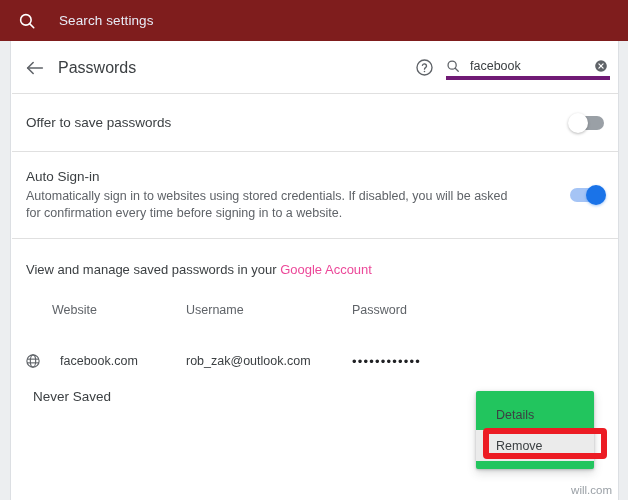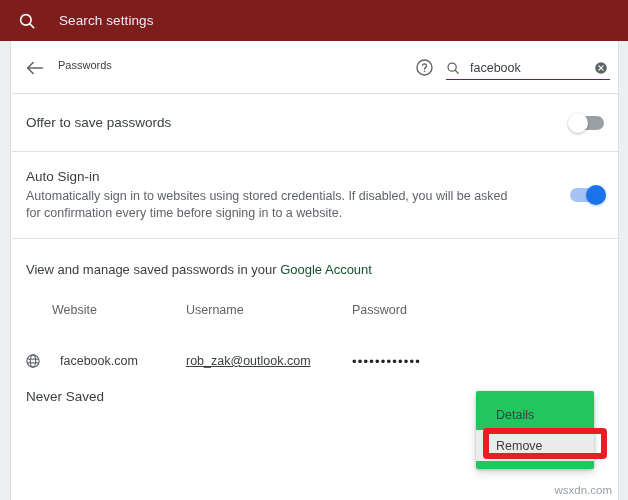--- a/index.html
+++ b/index.html
@@ -77,36 +77,36 @@
   .back-arrow {
     position: absolute;
     left: 12px; top: 16px;
     width: 22px; height: 22px;
     color: #5f6368;
     cursor: pointer;
   }
   .subheader-title {
     position: absolute;
     left: 46px; top: 18px;
-    font-size: 11px;
+    font-size: 16px;
     color: #3c4043;
   }
   .help-icon {
     position: absolute;
     right: 184px; top: 17px;
     width: 19px; height: 19px;
     color: #5f6368;
     cursor: pointer;
   }
   .search-box {
     position: absolute;
     right: 8px; top: 15px;
     width: 164px;
     height: 24px;
-    border-bottom: 1px solid #701a75;
+    border-bottom: 4px solid #701a75;
     display: flex;
     align-items: center;
   }
   .search-box-icon {
     width: 14px; height: 14px;
     color: #5f6368;
     flex: 0 0 auto;
   }
   .search-box-value {
     margin-left: 10px;
@@ -176,21 +176,21 @@
   .toggle.on { background: #a5c4f5; }
   .toggle.on .knob { right: -2px; background: #1a73e8; box-shadow: 0 1px 3px rgba(26,115,232,.4); }
 
   
   .account-line {
     padding: 23px 14px 0 14px;
     font-size: 13px;
     color: #3c4043;
   }
   .account-link {
-    color: #14532d;
+    color: #ec4899;
     text-decoration: none;
     cursor: pointer;
   }
 
   
   .saved-header {
     position: relative;
     margin-top: 48px;
     padding: 0 14px;
     height: 24px;
@@ -248,31 +248,31 @@
     display: flex;
     align-items: center;
   }
   .globe-icon {
     width: 16px; height: 16px;
     margin-right: 19px;
     margin-left: 7px;
     color: #5f6368;
     flex: 0 0 auto;
   }
-  .user-cell { width: 166px; text-decoration: underline; }
+  .user-cell { width: 166px; }
   .pw-cell {
     width: 140px;
     letter-spacing: 1.2px;
     font-size: 13px;
     color: #202124;
   }
 
   .never-saved {
     margin-top: 6px;
-    padding: 0 14px;
+    padding: 0 21px;
     font-size: 13.5px;
     color: #3c4043;
   }
 
   
   .context-menu {
     position: absolute;
     left: 476px;
     top: 391px;
     width: 118px;
@@ -431,15 +431,15 @@
 
   </div>
 
   <div class="context-menu">
     <div class="menu-item">Details</div>
     <div class="menu-item highlighted">Remove</div>
   </div>
 
   <div class="red-box"></div>
 
-  <div class="watermark">wsxdn.com</div>
+  <div class="watermark">will.com</div>
 
 </div>
 
 </body></html>

